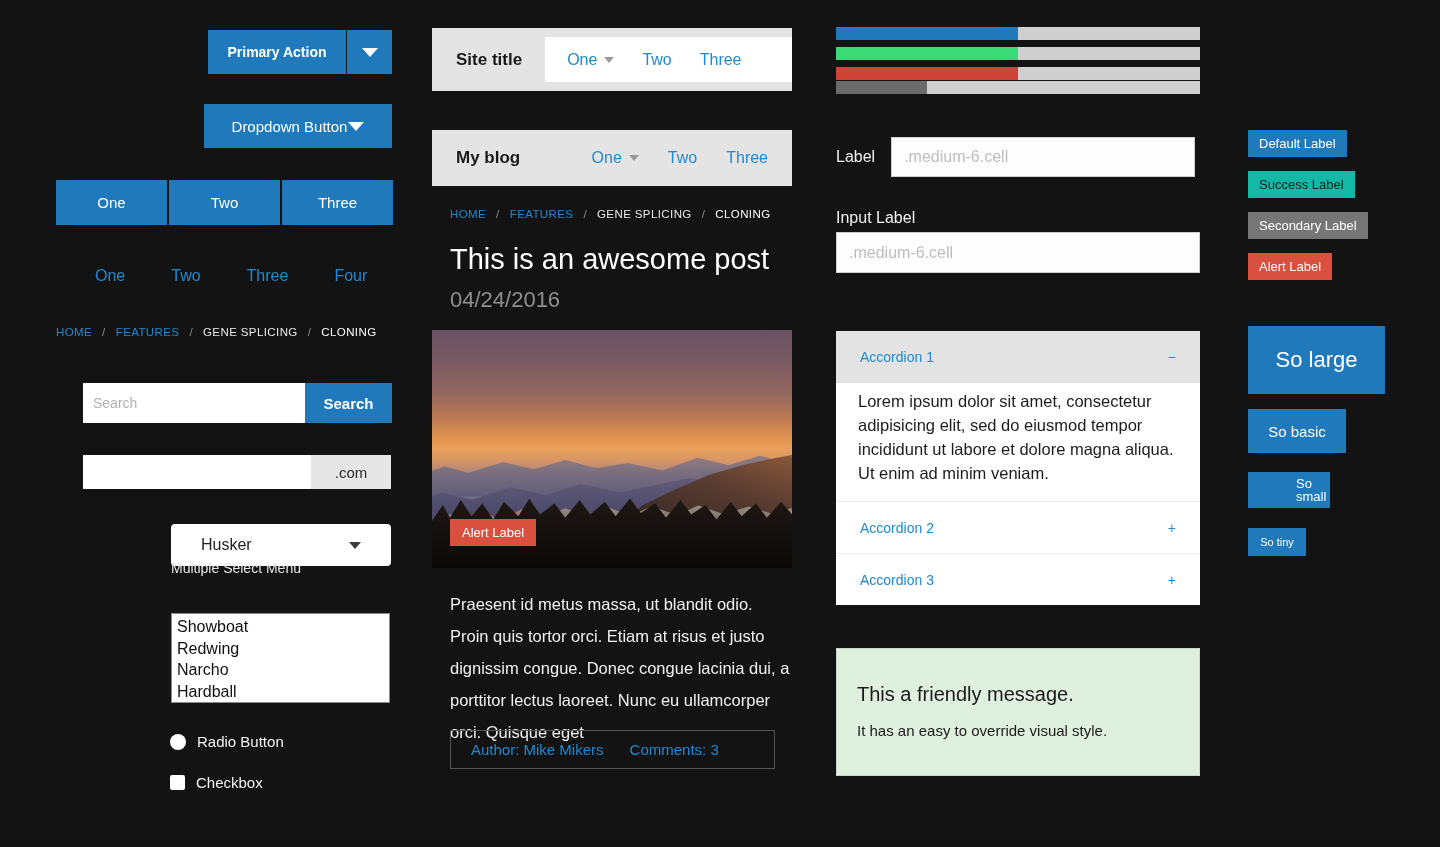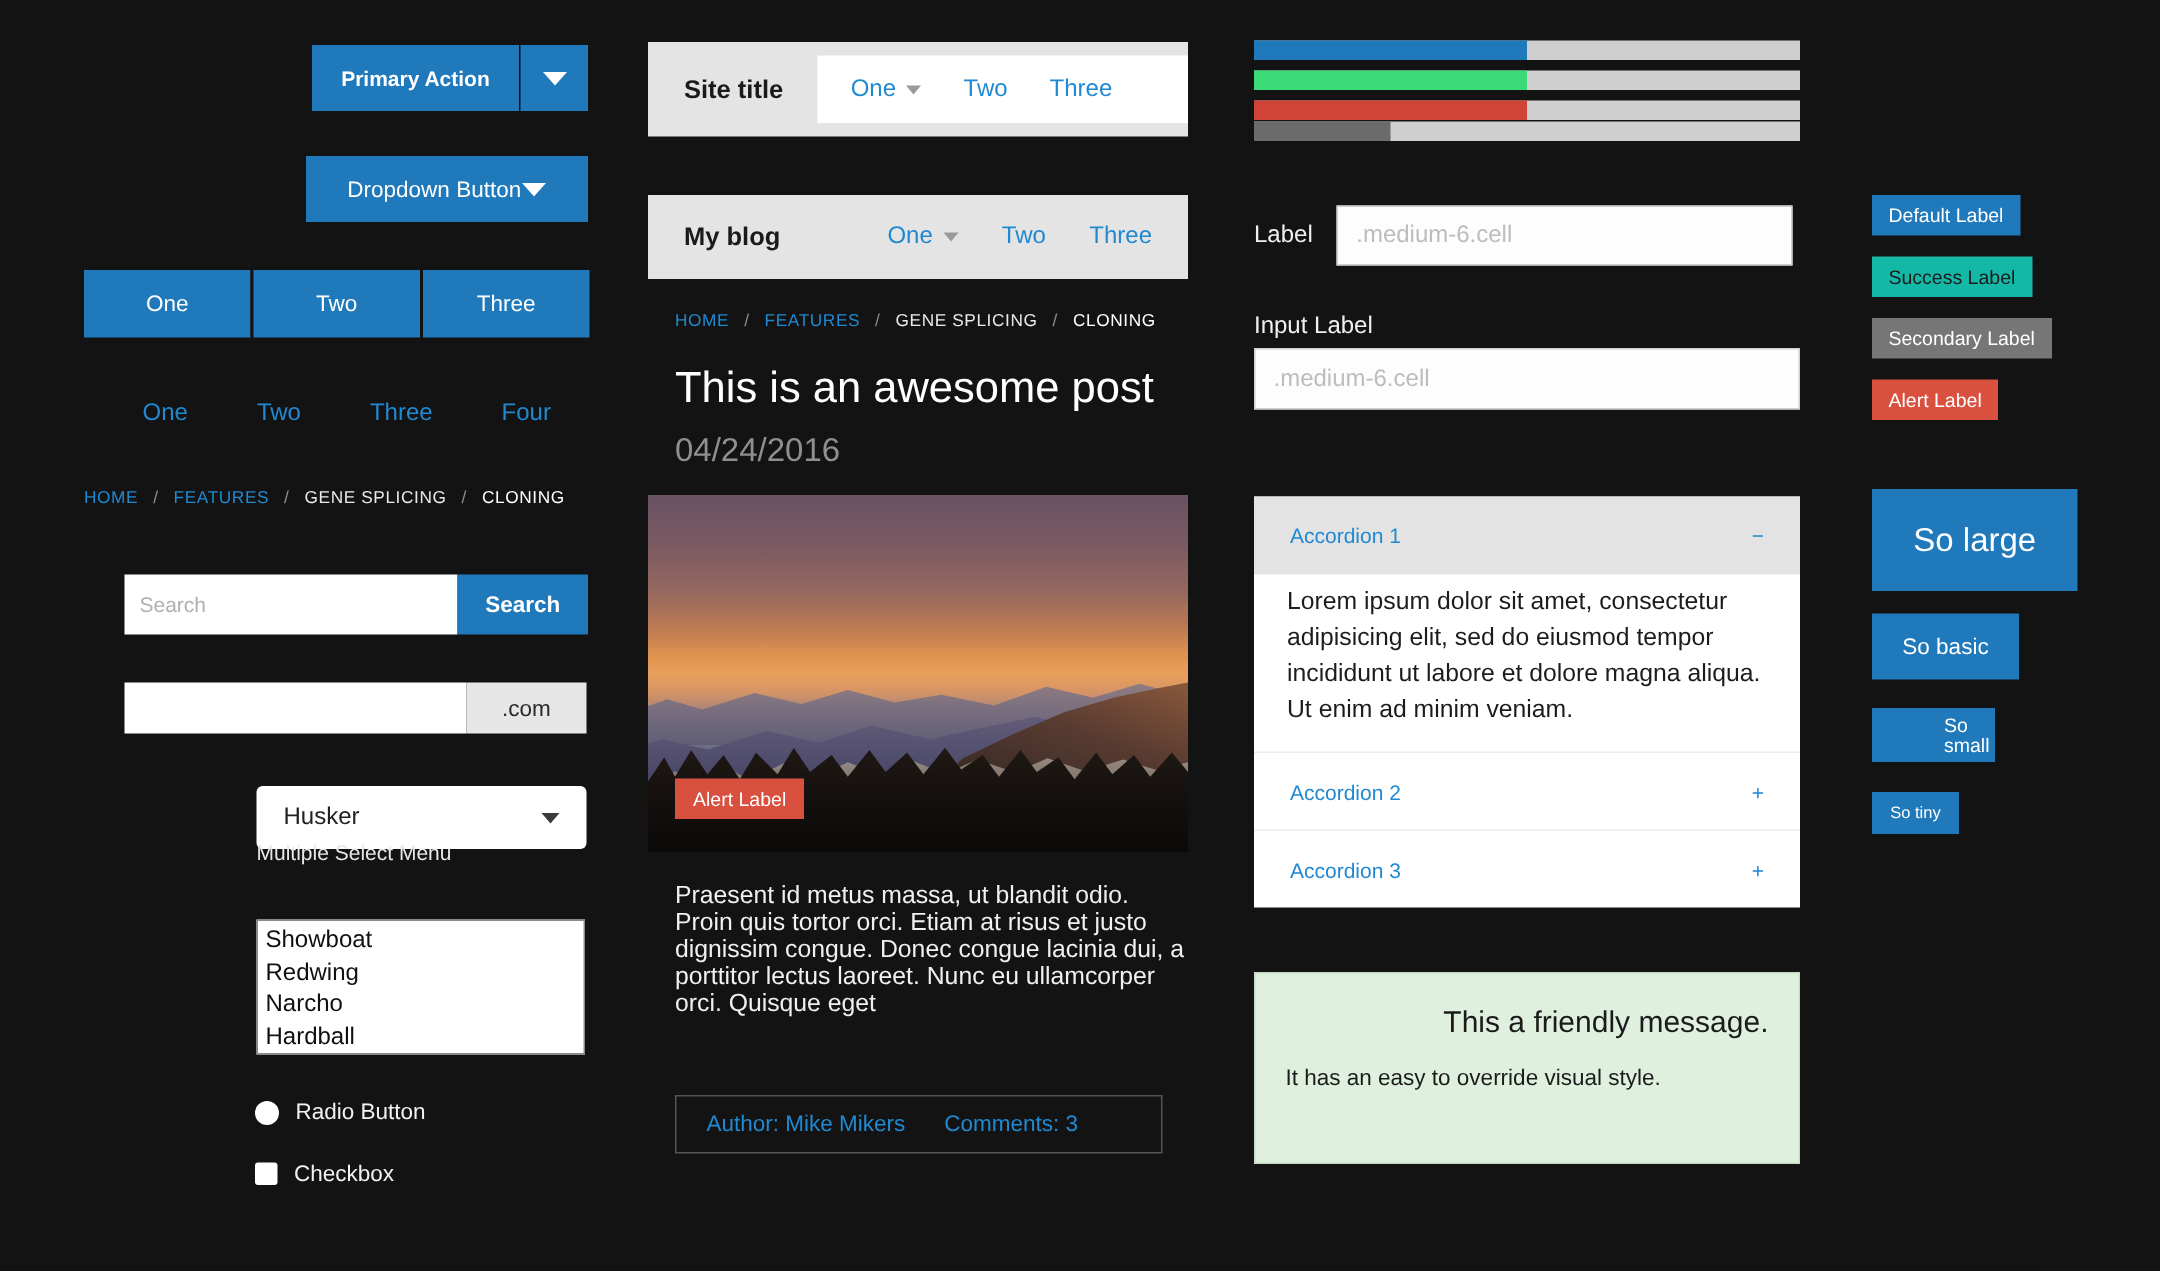--- a/index.html
+++ b/index.html
@@ -90,21 +90,21 @@
     font-family: "Liberation Sans", sans-serif;
   }
   .domrow .dsuffix {
     width: 80px; height: 34px; background: #e6e6e6; color: #2a2a2a;
     display: flex; align-items: center; justify-content: center; font-size: 15px;
   }
 
   .sel-single {
     position: absolute; left: 171px; top: 524px;
     width: 220px; height: 42px; background: #fff; border-radius: 4px;
-    display: flex; align-items: center; padding: 0 18px;
+    display: flex; align-items: center; padding: 0 30px;
     color: #222; font-size: 16px; justify-content: space-between; cursor: pointer;
   }
 
   .ms-label { position: absolute; left: 171px; top: 560px; font-size: 14px; color: #e8e8e8; }
   .ms-box {
     position: absolute; left: 171px; top: 613px;
     width: 219px; height: 90px; background: #fff; border: 1px solid #8a8a8a;
     padding: 2px 0; overflow: hidden;
   }
   .ms-box div {
@@ -204,21 +204,21 @@
       90% 20%, 93% 38%, 97% 18%, 100% 34%, 100% 100%, 0% 100%);
   }
   .photo-badge {
     position: absolute; left: 18px; bottom: 22px;
     background: #d9503f; color: #fff; font-size: 13px;
     padding: 6px 12px; cursor: pointer;
   }
 
   .post-body {
     position: absolute; left: 18px; top: 588px; width: 340px;
-    font-size: 16.5px; line-height: 18px; color: #f0f0f0;
+    font-size: 16.5px; line-height: 32px; color: #f0f0f0;
   }
   .post-foot {
     position: absolute; left: 18px; top: 730px; width: 325px; height: 39px;
     border: 1px solid #545454; display: flex; align-items: center; gap: 26px;
     padding: 0 20px; font-size: 15px;
   }
   .post-foot span { color: #2089d1; cursor: pointer; }
 
   .pager {
     position: absolute; left: 10px; top: 793px;
@@ -260,21 +260,21 @@
     padding: 0 24px; color: #2089d1; font-size: 14px; cursor: pointer;
     border-top: 1px solid #ececec;
   }
   .acc-head.open { background: #e3e3e3; border-top: 0; }
   .acc-body { padding: 6px 22px 16px; color: #1c1c1c; font-size: 16.5px; line-height: 24px; }
 
   .callout {
     position: absolute; left: 0; top: 648px; width: 364px; height: 128px;
     background: #dff0de; border: 1px solid #c7dcc6; padding: 22px 20px;
   }
-  .callout h3 { margin: 0 0 16px; font-size: 20px; font-weight: normal; color: #1b1b1b; text-align: right; }
+  .callout h3 { margin: 12px 0 16px; font-size: 20px; font-weight: normal; color: #1b1b1b; }
   .callout p { margin: 0; font-size: 15px; color: #1b1b1b; }
 
   
   .col4 { position: absolute; left: 1248px; top: 0; width: 180px; height: 847px; }
   .badge {
     position: absolute; left: 0; font-size: 13px; padding: 6px 11px;
     cursor: pointer; white-space: nowrap;
   }
   .sizebtn { position: absolute; left: 0; cursor: pointer; }
 </style>

